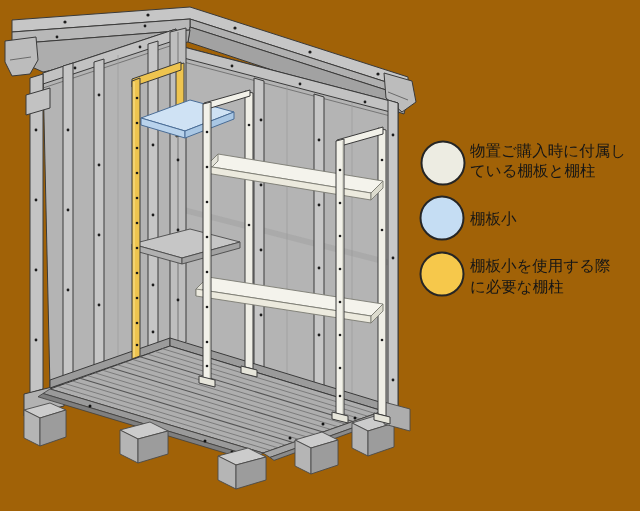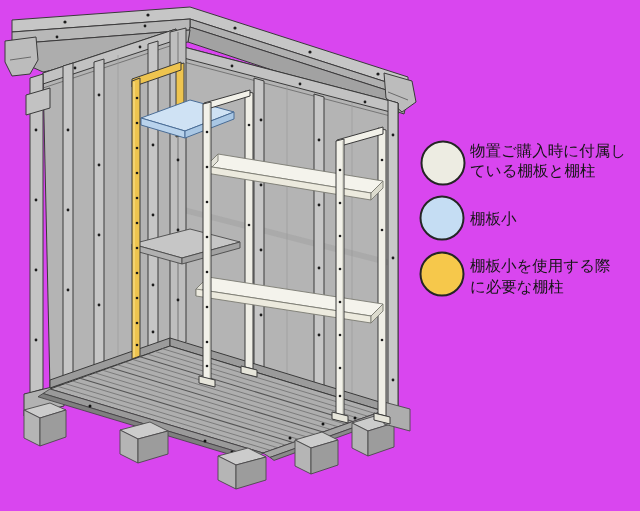--- a/index.html
+++ b/index.html
@@ -1,16 +1,16 @@
 <!DOCTYPE html>
 <html><head>
 <meta charset="utf-8">
 <style>
   html,body{margin:0;padding:0;background:#ffffff;}
-  .canvas{position:relative;width:640px;height:511px;background:#d946ef;overflow:hidden;}
+  .canvas{position:relative;width:640px;height:511px;background:#a16207;overflow:hidden;}
   svg{display:block;}
   .legend-text{font-family:"Liberation Sans","DejaVu Sans",sans-serif;font-size:15.5px;fill:#161616;}
   .outline{stroke:#3a3a3a;stroke-width:1;}
   .thin{stroke:#5a5a5a;stroke-width:0.7;}
 </style>
 </head>
 <body>
 
 <div class="canvas">
 <svg width="640" height="511" viewBox="0 0 640 511" xmlns="http://www.w3.org/2000/svg">

